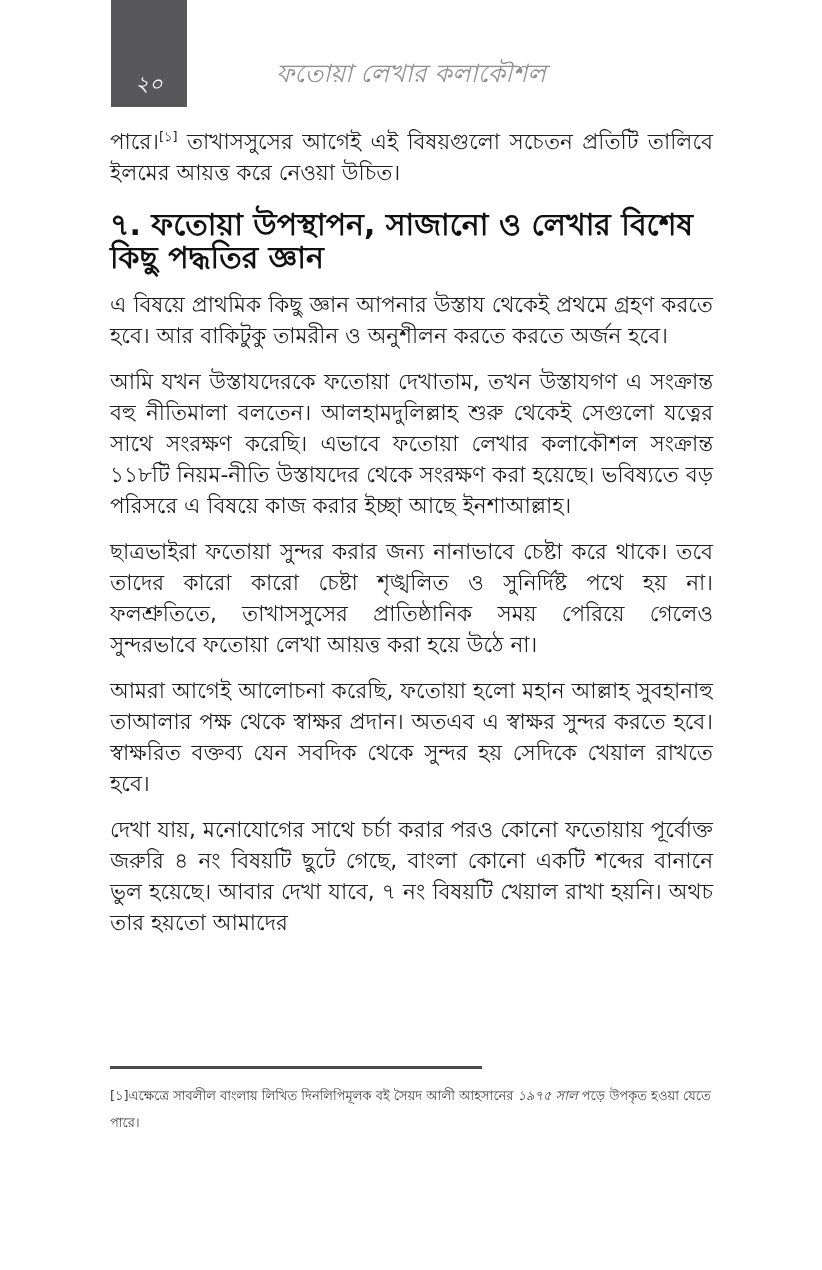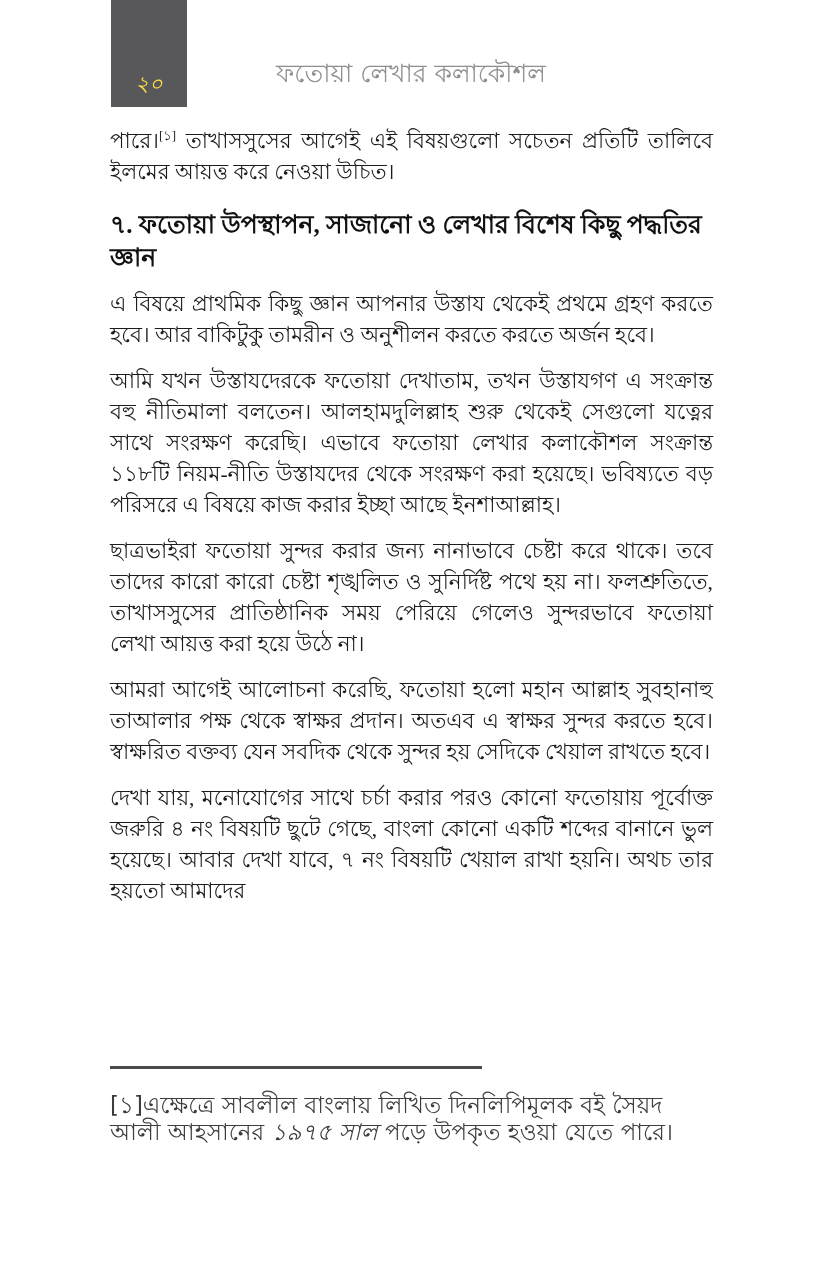--- a/index.html
+++ b/index.html
@@ -25,54 +25,54 @@
     width: 76px;
     height: 107px;
     background: #58585a;
     display: flex;
     align-items: flex-end;
     justify-content: center;
     box-sizing: border-box;
     padding-bottom: 12px;
   }
   .page-number {
-    color: #fde047;
+    color: #ffffff;
     font-size: 21px;
     font-style: italic;
     line-height: 1;
   }
   .running-title {
     position: absolute;
     left: 0;
     top: 58px;
     width: 100%;
     text-align: center;
     color: #8f8f8f;
+    font-style: italic;
     font-size: 25px;
     line-height: 1.3;
   }
 
   
   .body-text {
     position: absolute;
     left: 110px;
     top: 126px;
     width: 603px;
-    font-family: Liberation Serif, serif;
   }
   .para {
     margin: 0 0 15px 0;
     font-size: 21.5px;
     line-height: 31px;
     text-align: justify;
     color: #1c1c1c;
   }
   .heading {
     margin: 20px 0 15px 0;
-    font-size: 25px;
+    font-size: 30px;
     line-height: 33px;
     font-weight: bold;
     color: #111111;
     text-align: left;
   }
   .footnote-ref {
     font-size: 13px;
     vertical-align: super;
     line-height: 0;
   }
@@ -84,21 +84,21 @@
     top: 1066px;
     width: 603px;
   }
   .footnote-rule {
     width: 372px;
     height: 3px;
     background: #4a4a4a;
     margin: 0 0 13px 0;
   }
   .footnote {
-    font-size: 23px;
+    font-size: 13px;
     line-height: 27px;
     color: #3d3d3d;
     text-align: left;
   }
   .footnote .italic {
     font-style: italic;
   }
 </style>
 </head>
 <body>

